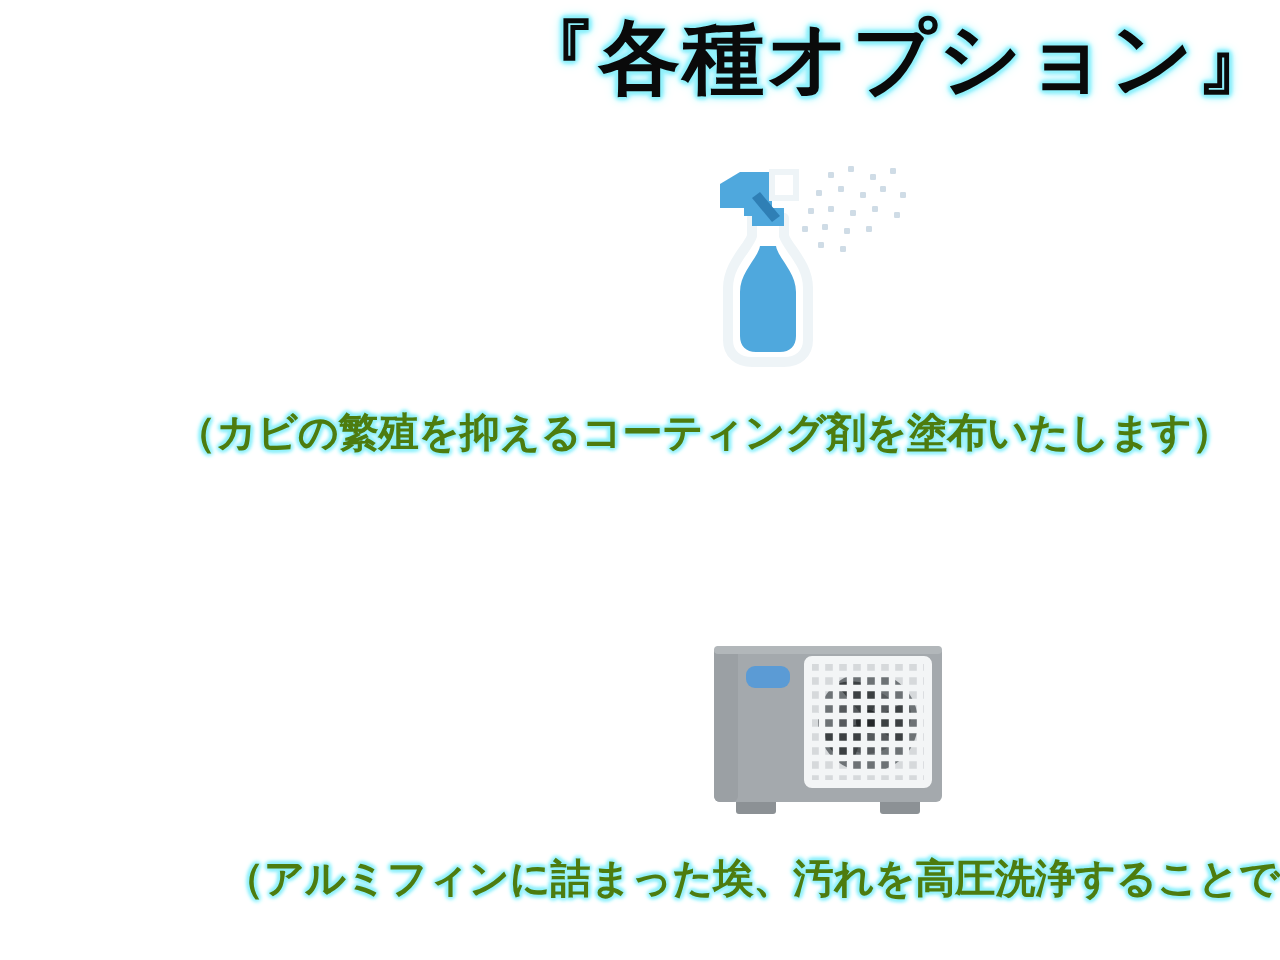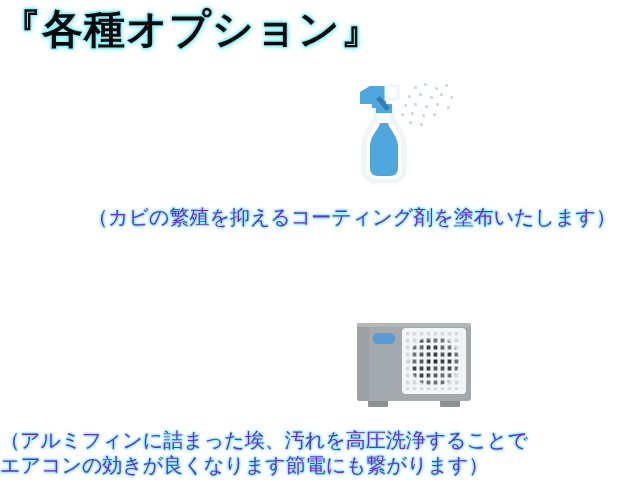--- a/index.html
+++ b/index.html
@@ -18,21 +18,21 @@
     background: #ffffff;
     overflow: hidden;
   }
 
   
   .title {
     position: absolute;
     left: 0;
     top: 4px;
     width: 640px;
-    text-align: left;
+    text-align: right;
     font-size: 41px;
     line-height: 50px;
     font-weight: bold;
     color: #0a0a0a;
     letter-spacing: 1px;
     text-shadow:
       0 0 2px #8ff0fb, 0 0 3px #8ff0fb, 0 0 5px #8ff0fb,
       1px 0 2px #8ff0fb, -1px 0 2px #8ff0fb,
       0 1px 2px #8ff0fb, 0 -1px 2px #8ff0fb,
       0 0 7px #b9f5fd;
@@ -59,34 +59,34 @@
     margin-right: 1px;
   }
   #heading-1 { left: 64px; top: 136px; }
   #heading-2 { left: 64px; top: 345px; }
 
   
   .caption {
     position: absolute;
     font-size: 20px;
     line-height: 25px;
-    font-weight: normal;
-    color: #6d28d9;
+    font-weight: bold;
+    color: #4d7c0f;
     white-space: nowrap;
     text-shadow:
       0 0 2px #8ff0fb, 0 0 3px #8ff0fb,
       1px 0 2px #8ff0fb, -1px 0 2px #8ff0fb,
       0 1px 2px #8ff0fb, 0 -1px 2px #8ff0fb;
   }
   #caption-1 { left: 88px; top: 205px; }
   #caption-2 {
     left: 0;
     top: 428px;
     width: 640px;
-    text-align: left;
+    text-align: right;
   }
   #caption-2 .cap-line { display: block; }
 
   
   #spray-art {
     position: absolute;
     left: 352px;
     top: 78px;
     width: 120px;
     height: 112px;
@@ -148,21 +148,20 @@
 
       <rect x="34" y="8" width="12" height="13" fill="#ffffff" stroke="#eef4f7" stroke-width="3"></rect>
 
       <path d="M28 18 L38 30 L34 33 L24 21 Z" fill="#2f7fb5"></path>
     </svg>
   </div>
 
 
   <div class="caption" id="caption-2">
     <span class="cap-line">（アルミフィンに詰まった埃、汚れを高圧洗浄することで</span>
-    <span class="cap-line">エアコンの効きが良くなります節電にも繋がります）</span>
   </div>
 
   <div id="ac-art">
     <svg width="140" height="100" viewBox="0 0 140 100" xmlns="http://www.w3.org/2000/svg">
       <defs>
         <clipPath id="grilleClip">
           <rect x="60" y="18" width="60" height="62" rx="2"></rect>
         </clipPath>
       </defs>
 

